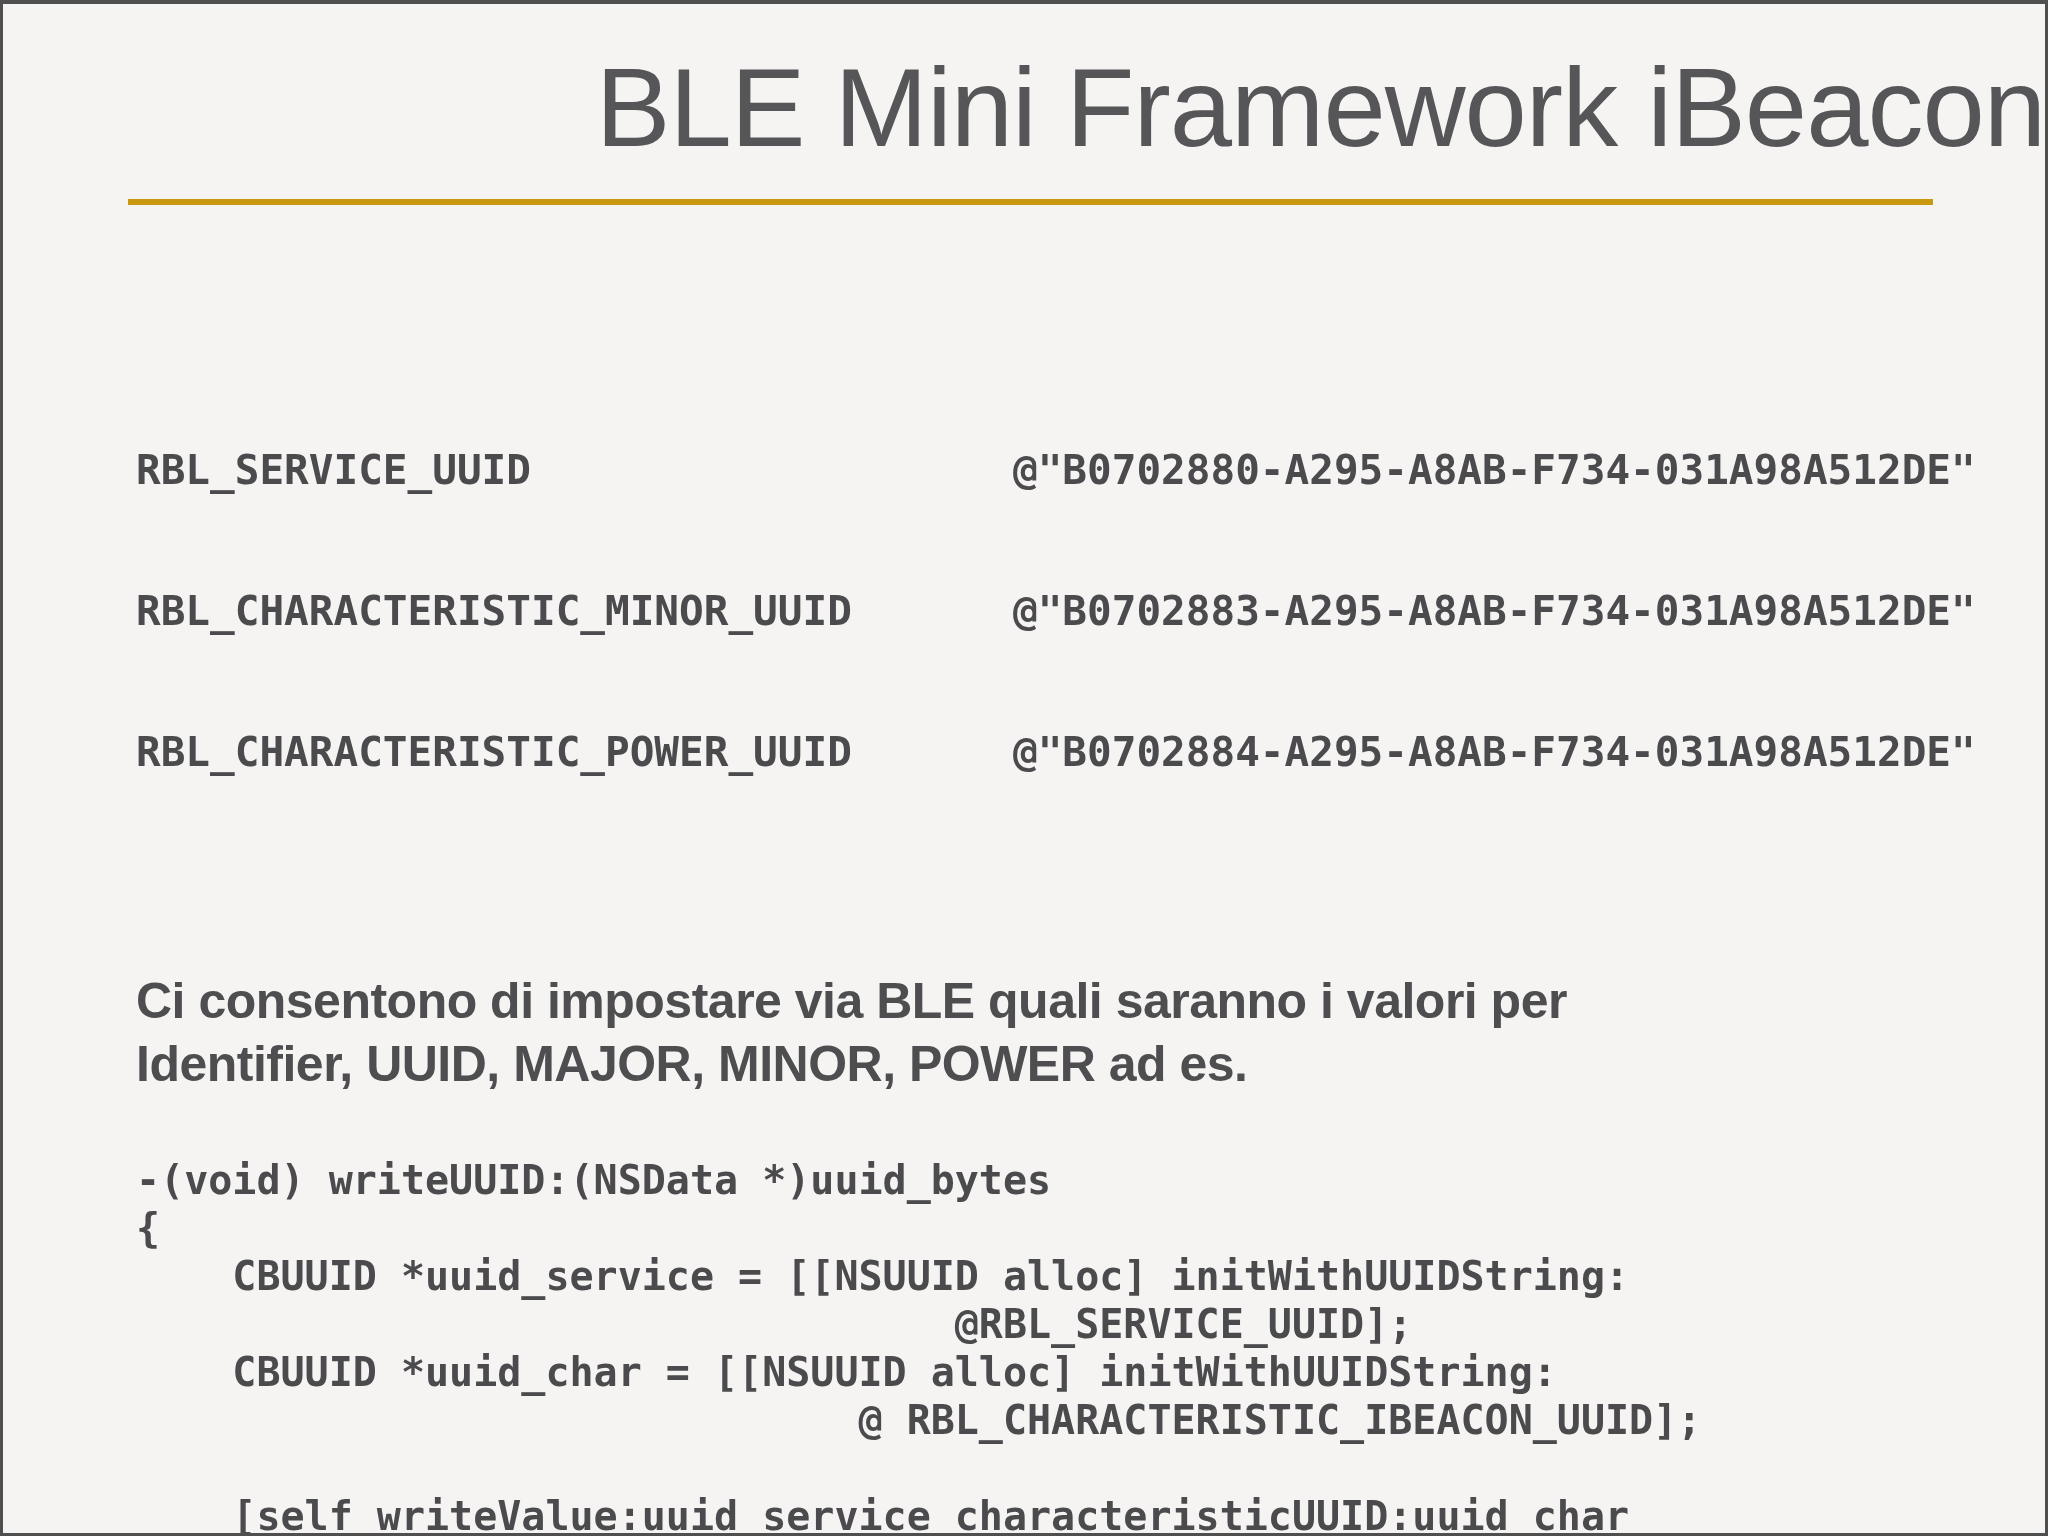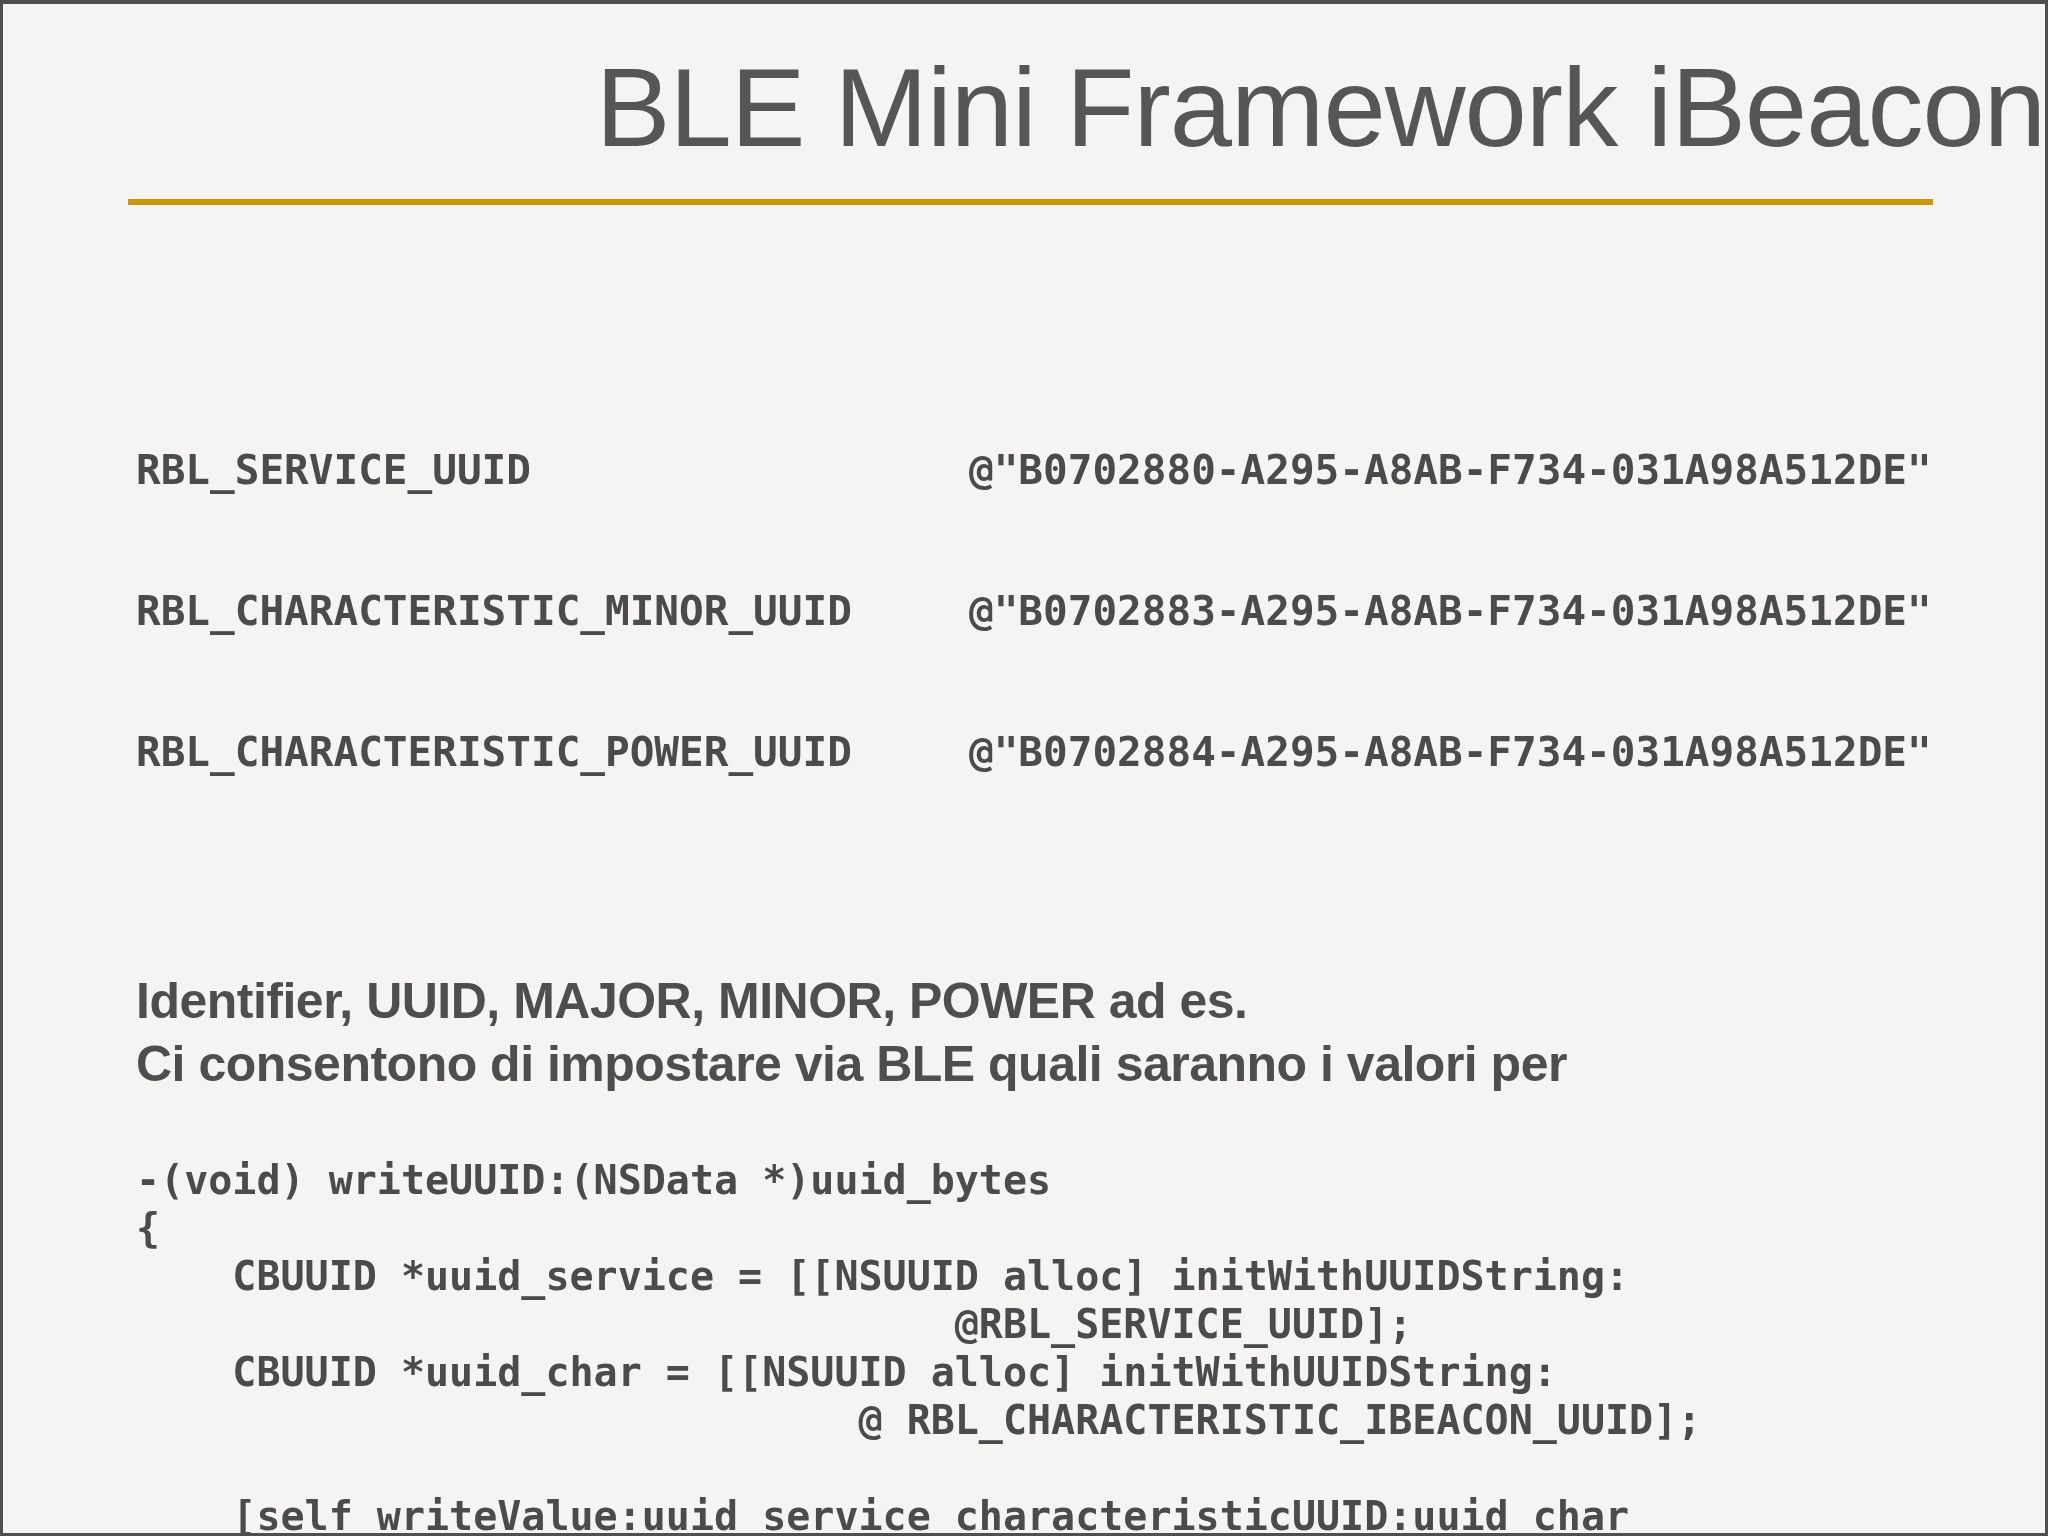--- a/index.html
+++ b/index.html
@@ -37,21 +37,21 @@
 
   .uuid-block {
     margin: 148px 0 0 133px;
     font-family: "DejaVu Sans Mono", monospace;
     font-weight: bold;
     font-size: 41px;
     line-height: 47px;
     color: #4b4b4e;
     white-space: pre;
   }
-  .uuid-row { display: flex; }
+  .uuid-row { display: flex; gap: 44px; }
   .uuid-name { flex: none; width: 833px; }
   .uuid-value { flex: none; }
 
   .desc {
     margin: 100px 0 0 133px;
     font-size: 50px;
     font-weight: bold;
     line-height: 63px;
     letter-spacing: -0.5px;
     color: #4e4e50;
@@ -86,22 +86,22 @@
       <span class="uuid-name">RBL_CHARACTERISTIC_MINOR_UUID</span>
       <span class="uuid-value">@"B0702883-A295-A8AB-F734-031A98A512DE"</span>
     </div>
     <div class="uuid-row">
       <span class="uuid-name">RBL_CHARACTERISTIC_POWER_UUID</span>
       <span class="uuid-value">@"B0702884-A295-A8AB-F734-031A98A512DE"</span>
     </div>
   </section>
 
   <p class="desc">
+    <span>Ci consentono di impostare via BLE quali saranno i valori per</span>
     <span>Identifier, UUID, MAJOR, MINOR, POWER ad es.</span>
-    <span>Ci consentono di impostare via BLE quali saranno i valori per</span>
   </p>
 
   <pre class="code">-(void) writeUUID:(NSData *)uuid_bytes
 {
     CBUUID *uuid_service = [[NSUUID alloc] initWithUUIDString:
                                   @RBL_SERVICE_UUID];
     CBUUID *uuid_char = [[NSUUID alloc] initWithUUIDString:
                               @ RBL_CHARACTERISTIC_IBEACON_UUID];
 
     [self writeValue:uuid_service characteristicUUID:uuid_char

